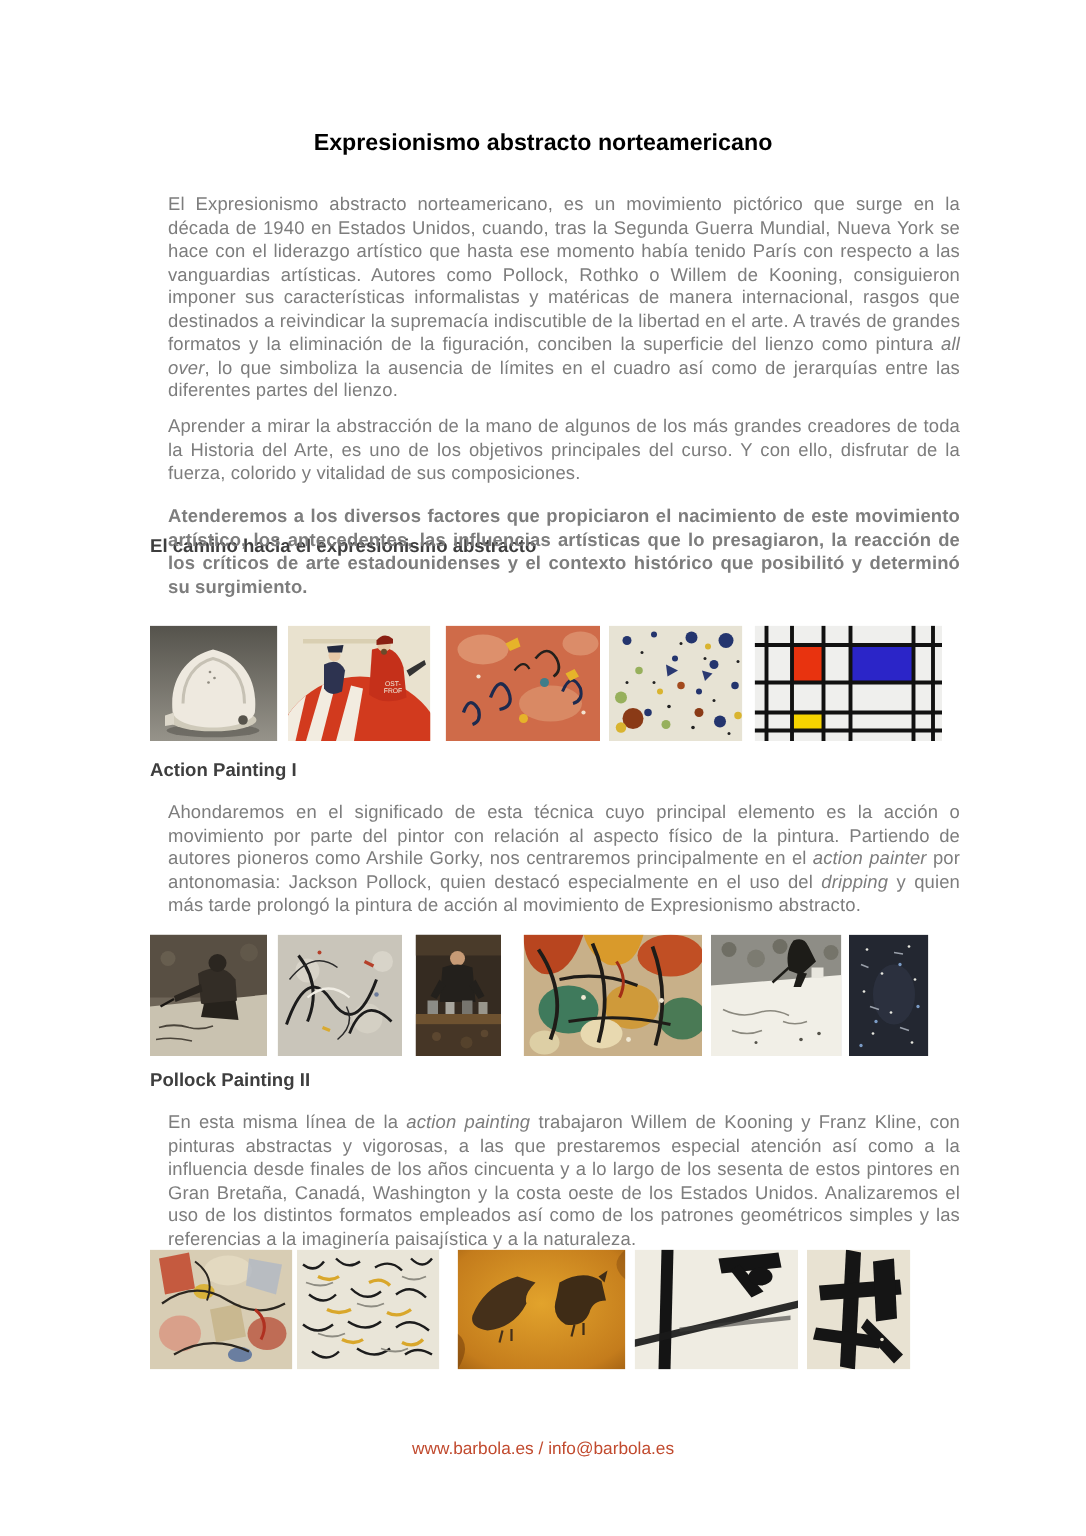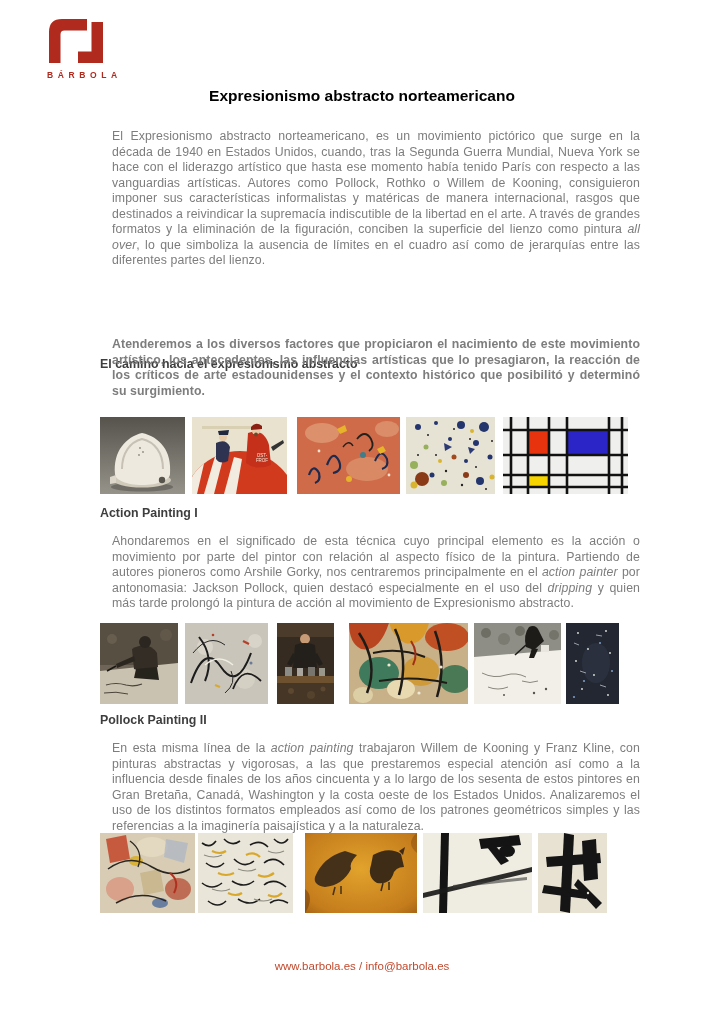--- a/index.html
+++ b/index.html
@@ -17,31 +17,25 @@
   .gallery figure{margin:0;padding:0;overflow:hidden;}
   .gallery svg{display:block;width:100%;height:100%;}
   .footer{left:0;top:960px;width:724px;text-align:center;font-size:11.5px;color:#c14a2e;}
   .footer span{color:#c14a2e;}
 </style>
 </head>
 <body>
 
 <div class="page">
 
-  <div class="abs" style="left:45px;top:13px;">
-    <svg class="logo-mark" viewBox="0 0 60 54" aria-hidden="true">
-      <path d="M4,50 L4,19 Q4,6 17,6 L42,6 L42,17.5 L19.5,17.5 Q15.5,17.5 15.5,21.5 L15.5,50 Z" fill="#b02a1e"></path>
-      <path d="M46.5,9 L58,9 L58,50 L33,50 L33,38.5 L46.5,38.5 Z" fill="#b02a1e"></path>
-    </svg>
-    <div class="logo-text">BÁRBOLA</div>
-  </div>
 
   <h1 class="abs doc-title">Expresionismo abstracto norteamericano</h1>
 
   <p class="abs body-text" style="top:117px;"><span>El Expresionismo abstracto norteamericano, es un movimiento pictórico que surge en la década de 1940 en Estados Unidos, cuando, tras la Segunda Guerra Mundial, Nueva York se hace con el liderazgo artístico que hasta ese momento había tenido París con respecto a las vanguardias artísticas. Autores como Pollock, Rothko o Willem de Kooning, consiguieron imponer sus características informalistas y matéricas de manera internacional, rasgos que destinados a reivindicar la supremacía indiscutible de la libertad en el arte. A través de grandes formatos y la eliminación de la figuración, conciben la superficie del lienzo como pintura </span><span class="it">all over</span><span>, lo que simboliza la ausencia de límites en el cuadro así como de jerarquías entre las diferentes partes del lienzo.</span></p>
+  <p class="abs body-text" style="top:265px;"><span>Aprender a mirar la abstracción de la mano de algunos de los más grandes creadores de toda la Historia del Arte, es uno de los objetivos principales del curso. Y con ello, disfrutar de la fuerza, colorido y vitalidad de sus composiciones.</span></p>
 
   <h2 class="abs heading" style="top:329px;margin-top:28px;">El camino hacia el expresionismo abstracto</h2>
   <p class="abs body-text" style="top:325px;font-weight:bold;"><span>Atenderemos a los diversos factores que propiciaron el nacimiento de este movimiento artístico, los antecedentes, las influencias artísticas que lo presagiaron, la reacción de los críticos de arte estadounidenses y el contexto histórico que posibilitó y determinó su surgimiento.</span></p>
 
   <div class="abs gallery" style="top:417px;height:77px;">
     <figure style="width:85px;height:77px;margin-right:7px;">
       <svg viewBox="0 0 85 77" preserveAspectRatio="none">
         <defs>
             <linearGradient id="fg1" x1="0" y1="0" x2="0" y2="1">
           <stop offset="0" stop-color="#55534c"></stop>

